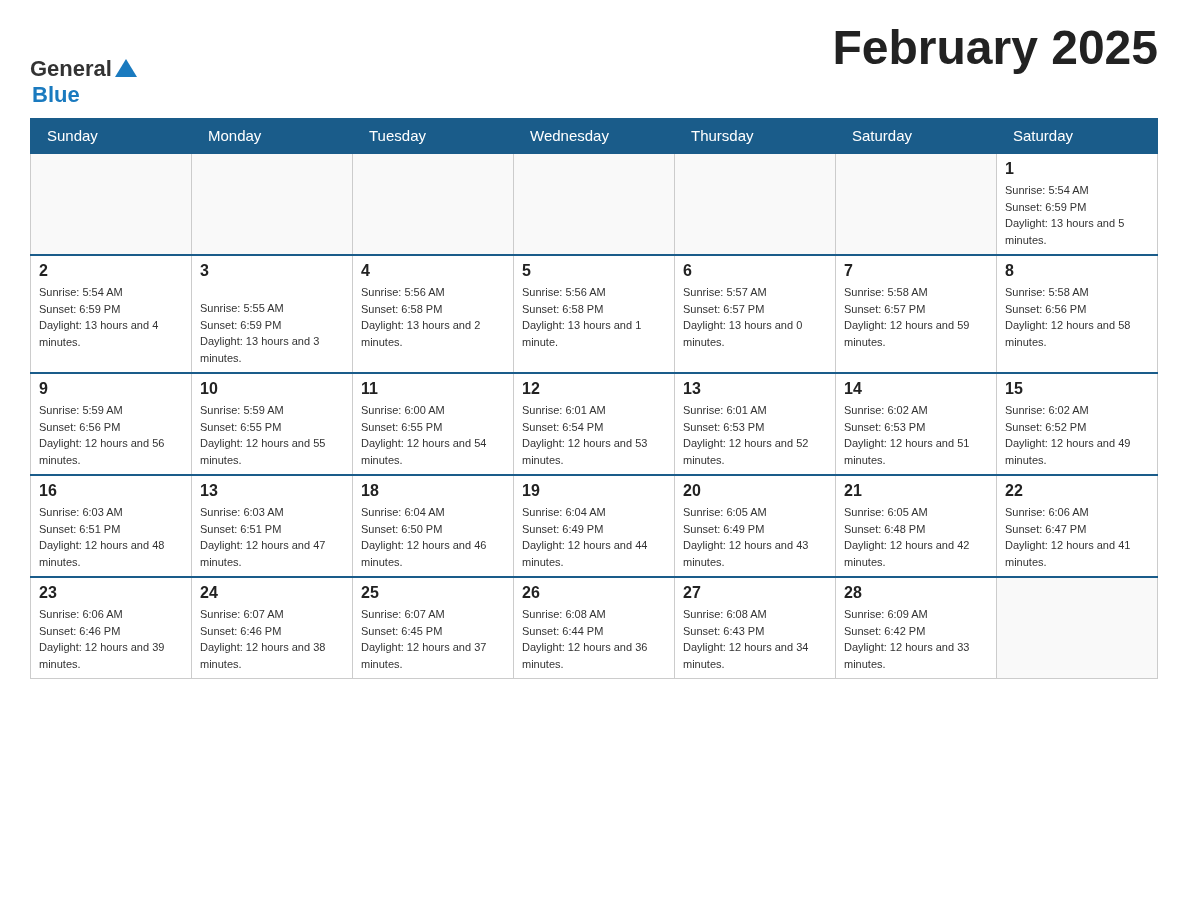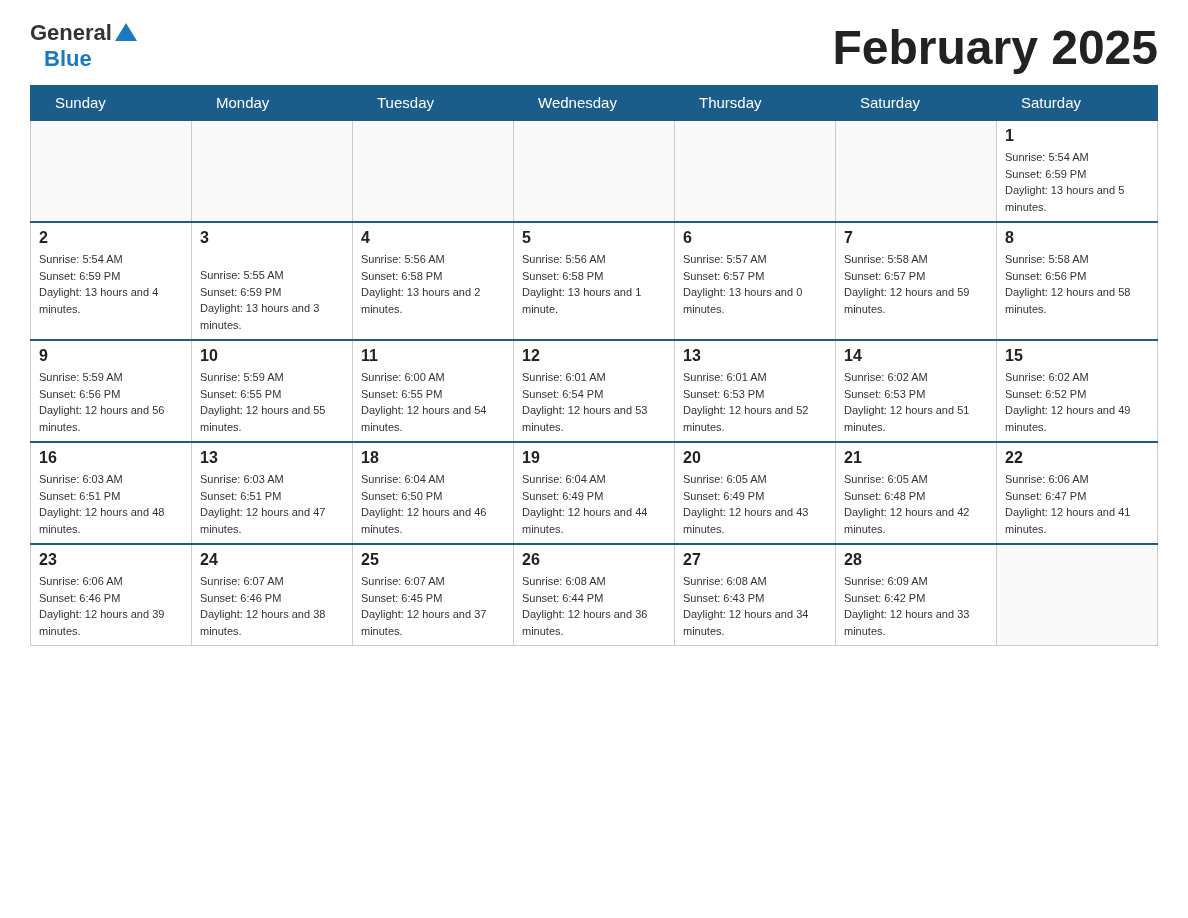--- a/index.html
+++ b/index.html
@@ -37,21 +37,21 @@
     .calendar {
       width: 100%;
       border-collapse: collapse;
       margin-top: 10px;
     }
     .calendar th {
       background-color: #1a5c8a;
       color: #fff;
       font-size: 15px;
       font-weight: normal;
-      padding: 8px 24px;
+      padding: 8px 16px;
       text-align: left;
       border: 1px solid #1a5c8a;
     }
     .calendar td {
       width: 14.28%;
       vertical-align: top;
       padding: 6px 8px;
       border: 1px solid #ccc;
       min-height: 100px;
       font-size: 12.5px;
@@ -75,26 +75,27 @@
       background: #f9f9f9;
     }
     .logo-wrapper {
       display: flex;
       flex-direction: column;
       align-items: flex-start;
     }
     .logo-line1 {
       display: flex;
       align-items: center;
+      margin-top: 36px;
     }
     .logo-line2 {
       color: #1a7abf;
       font-size: 22px;
       font-weight: bold;
-      margin-left: 14px;
+      margin-left: 2px;
     }
   </style>
 </head>
 <body>
 
 <div class="header">
   <div class="logo-wrapper">
     <div class="logo-line1">
       <span class="logo-text-general">General</span>
 

